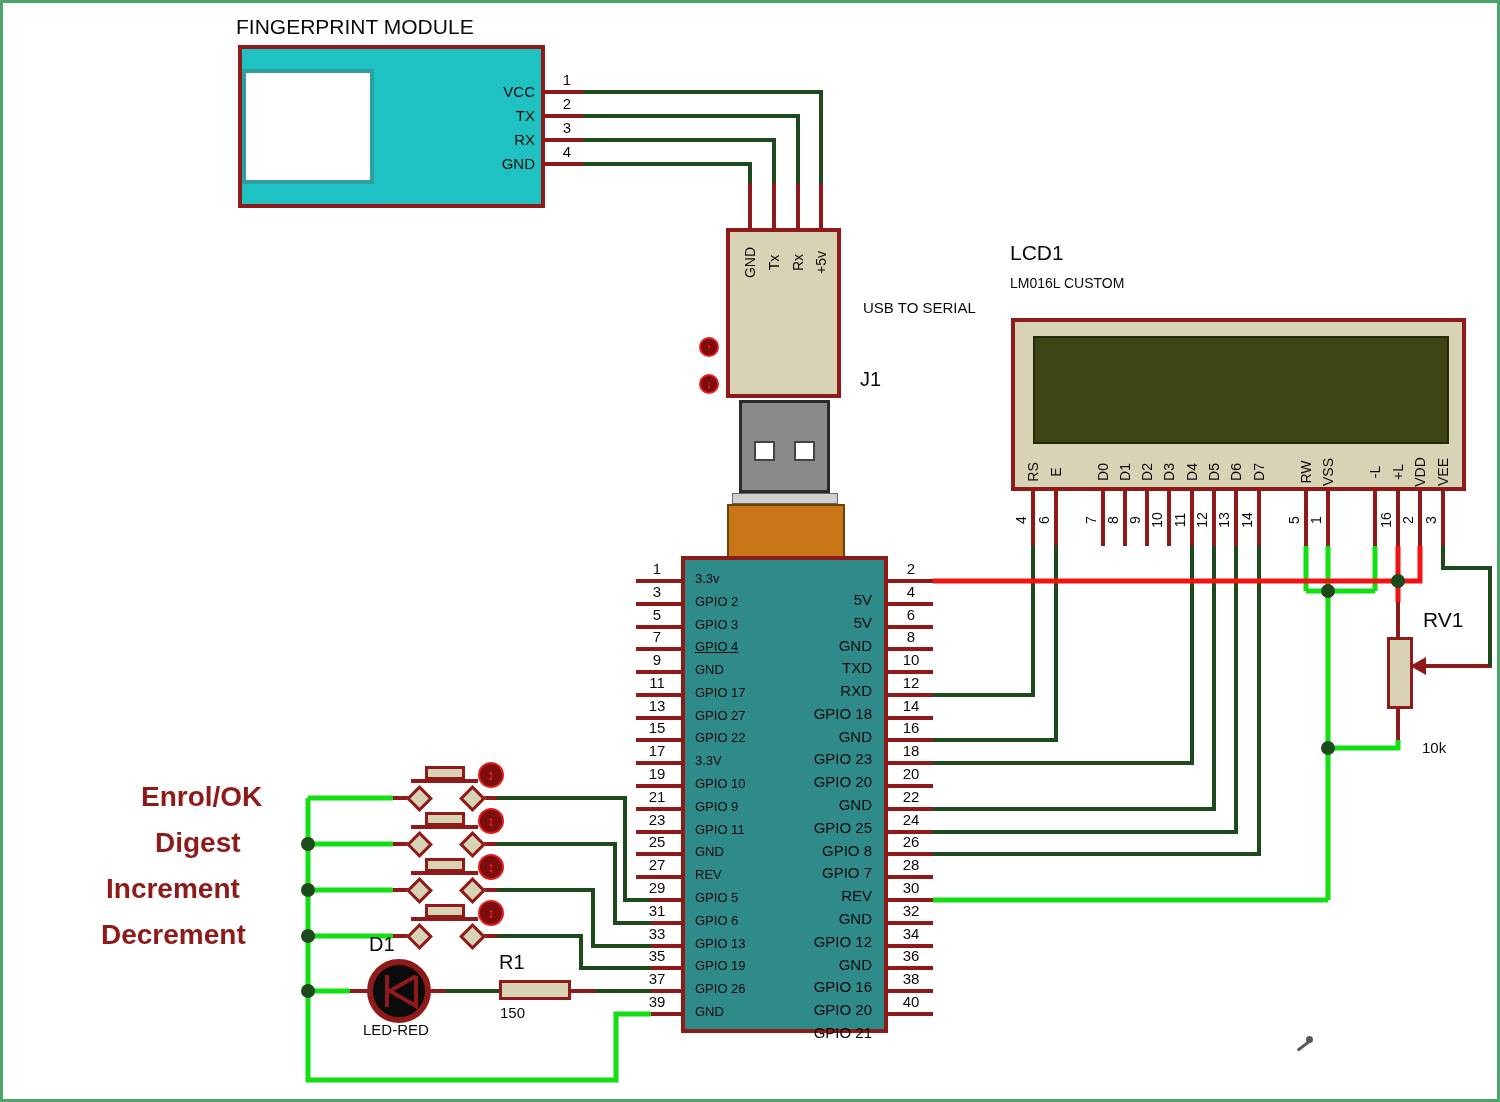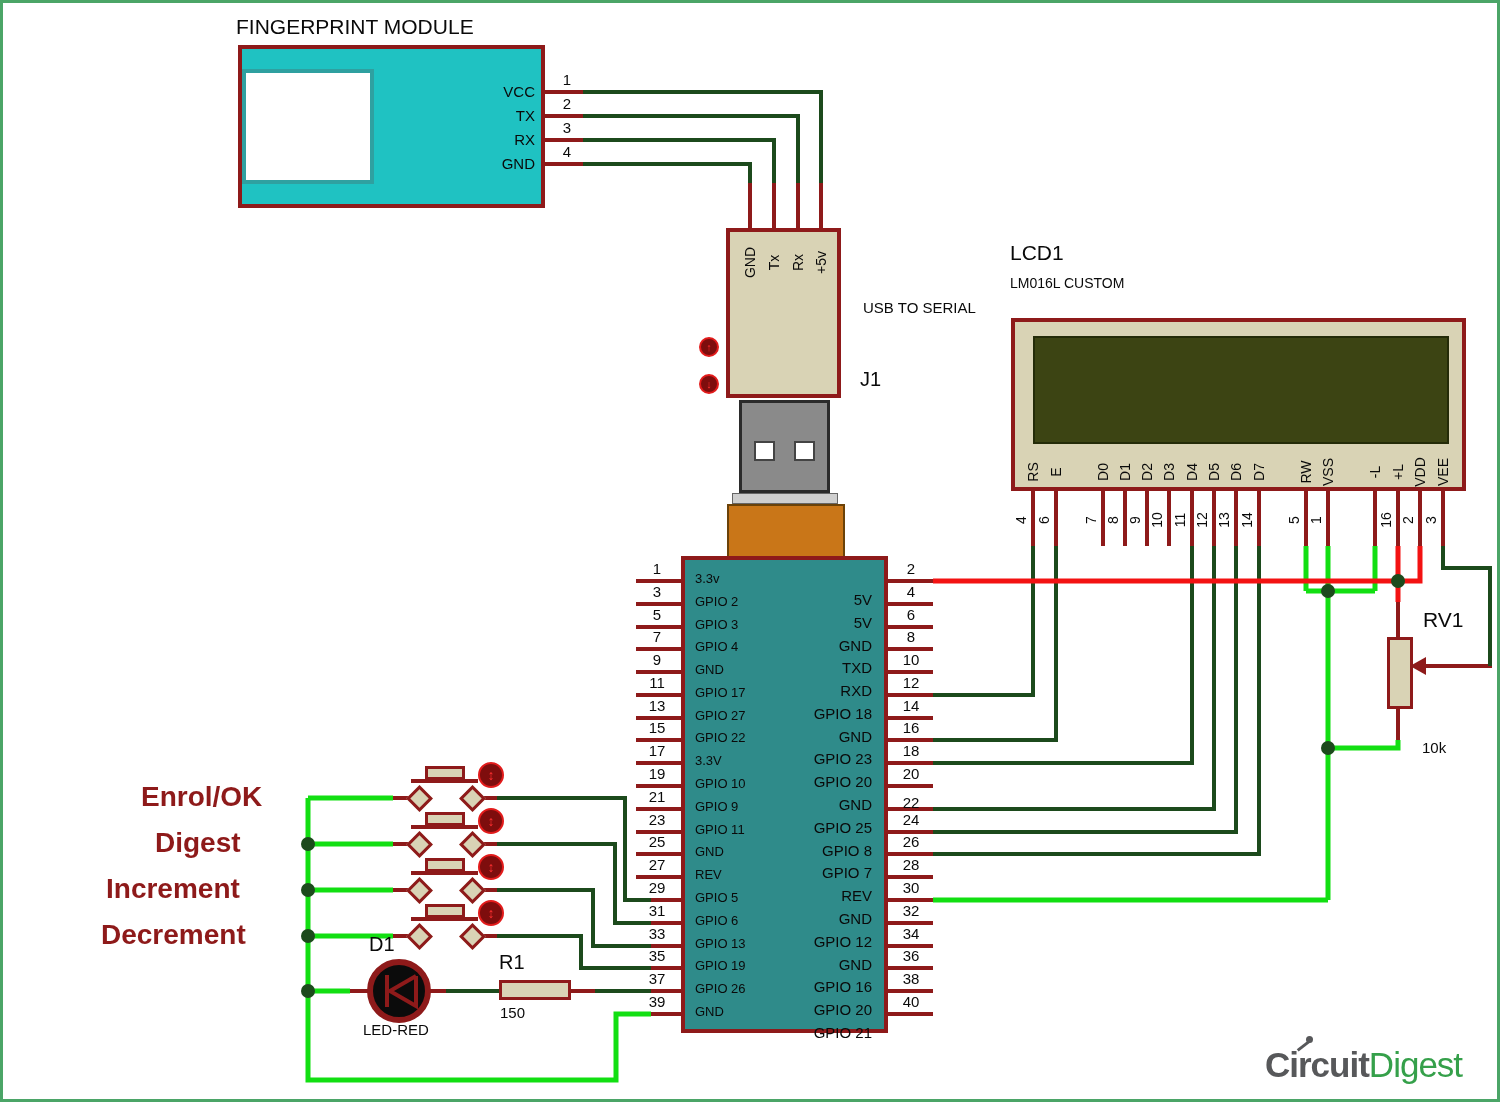--- a/index.html
+++ b/index.html
@@ -310,35 +310,35 @@
   <div class="gn" style="left:890px;top:557px;">2</div>
   <div class="gn" style="left:890px;top:580px;">4</div>
   <div class="gn" style="left:890px;top:603px;">6</div>
   <div class="gn" style="left:890px;top:625px;">8</div>
   <div class="gn" style="left:890px;top:648px;">10</div>
   <div class="gn" style="left:890px;top:671px;">12</div>
   <div class="gn" style="left:890px;top:694px;">14</div>
   <div class="gn" style="left:890px;top:716px;">16</div>
   <div class="gn" style="left:890px;top:739px;">18</div>
   <div class="gn" style="left:890px;top:762px;">20</div>
-  <div class="gn" style="left:890px;top:785px;margin-top:6px;">22</div>
+  <div class="gn" style="left:890px;top:785px;">22</div>
   <div class="gn" style="left:890px;top:808px;">24</div>
   <div class="gn" style="left:890px;top:830px;">26</div>
   <div class="gn" style="left:890px;top:853px;">28</div>
   <div class="gn" style="left:890px;top:876px;">30</div>
   <div class="gn" style="left:890px;top:899px;">32</div>
   <div class="gn" style="left:890px;top:922px;">34</div>
   <div class="gn" style="left:890px;top:944px;">36</div>
   <div class="gn" style="left:890px;top:967px;">38</div>
   <div class="gn" style="left:890px;top:990px;">40</div>
 
   <div class="gl" style="top:568px;">3.3v</div>
   <div class="gl" style="top:591px;">GPIO 2</div>
   <div class="gl" style="top:614px;">GPIO 3</div>
-  <div class="gl" style="top:636px;">GPIO 4</div>
+  <div class="gl" style="top:636px;text-decoration:underline;">GPIO 4</div>
   <div class="gl" style="top:659px;">GND</div>
   <div class="gl" style="top:682px;">GPIO 17</div>
   <div class="gl" style="top:705px;">GPIO 27</div>
   <div class="gl" style="top:727px;">GPIO 22</div>
   <div class="gl" style="top:750px;">3.3V</div>
   <div class="gl" style="top:773px;">GPIO 10</div>
   <div class="gl" style="top:796px;">GPIO 9</div>
   <div class="gl" style="top:819px;">GPIO 11</div>
   <div class="gl" style="top:841px;">GND</div>
   <div class="gl" style="top:864px;">REV</div>
@@ -403,19 +403,16 @@
     <div class="diam" style="left:460px;top:924px;"></div>
     <div class="bact" style="left:475px;top:897px;">↕</div>
   </div>
 
   <div class="abs t20" style="left:366px;top:930px;">D1</div>
   <div class="abs t15" style="left:360px;top:1018px;">LED-RED</div>
   <div class="abs r1body"></div>
   <div class="abs t20" style="left:496px;top:948px;">R1</div>
   <div class="abs t15" style="left:497px;top:1001px;">150</div>
 
-  <div class="logo">
-    <span class="c1">Circuit</span><span class="c2">Digest</span>
-  </div>
   <div class="logopin" style="left:1293px;top:1041px;width:16px;height:3px;transform:rotate(-38deg);"></div>
   <div class="logopin" style="left:1303px;top:1033px;width:7px;height:7px;border-radius:50%;"></div>
 
 </div>
 
 </body></html>

